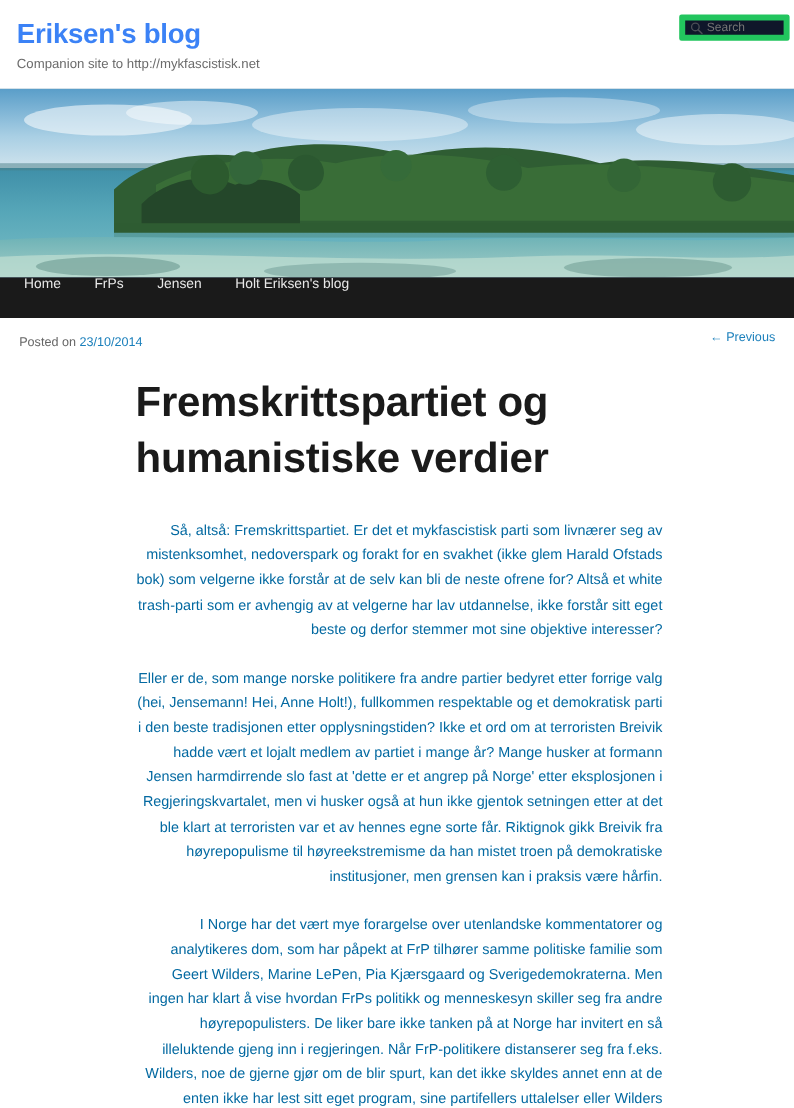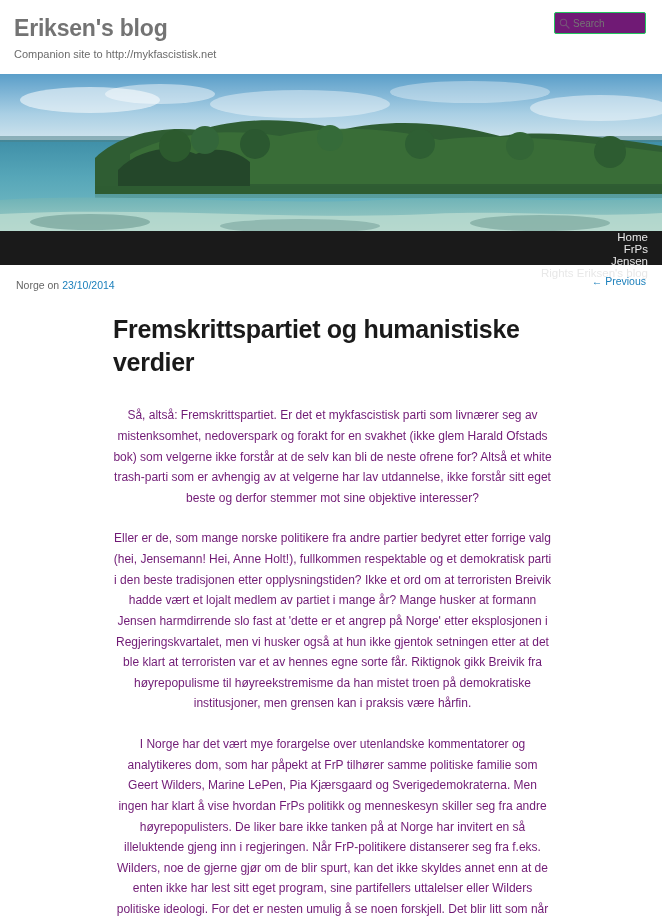--- a/index.html
+++ b/index.html
@@ -18,39 +18,39 @@
 
   
   .site-header {
     position: relative;
     padding: 16px 20px 14px 14px;
     background: #ffffff;
   }
   .site-title {
     font-size: 23px;
     font-weight: bold;
-    color: #737373;
+    color: #3b82f6;
     line-height: 1.1;
     margin: 0 0 7px 0;
     letter-spacing: -0.2px;
   }
   .site-desc {
     font-size: 11px;
     color: #6b6b6b;
     margin: 0;
   }
 
   .search-box {
     position: absolute;
     top: 12px;
-    right: 16px;
+    right: 4px;
     width: 92px;
     height: 22px;
-    border: 1px solid #22c55e;
-    background: #701a75;
+    border: 5px solid #22c55e;
+    background: #0f172a;
     border-radius: 2px;
     display: flex;
     align-items: center;
     padding: 0 4px;
   }
   .search-icon {
     width: 11px;
     height: 11px;
     flex: 0 0 auto;
     display: block;
@@ -76,23 +76,22 @@
     overflow: hidden;
     background: #2f6f8f;
   }
   .banner svg { display: block; }
 
   
   .nav {
     background: #1a1a1a;
     height: 34px;
     display: flex;
-    align-items: flex-end;
+    align-items: flex-start;
     padding-left: 6px;
-    flex-direction: column;
   }
   .nav-item {
     display: flex;
     align-items: center;
     padding: 0 14px;
     font-size: 11.5px;
     color: #e8e8e8;
     text-decoration: none;
     white-space: nowrap;
   }
@@ -118,33 +117,33 @@
     font-size: 10.5px;
     color: #1a7fbb;
     text-decoration: none;
   }
 
   
   .article {
     padding: 22px 110px 0 113px;
   }
   .entry-title {
-    font-size: 25px;
+    font-size: 35px;
     line-height: 1.32;
     font-weight: bold;
     color: #1a1a1a;
     margin: 0 0 26px 0;
     letter-spacing: -0.3px;
   }
   .entry-content p {
     font-size: 12px;
     line-height: 1.72;
-    color: #701a75;
+    color: #0369a1;
     margin: 0 0 20px 0;
-    text-align: center;
+    text-align: right;
   }
 </style>
 </head>
 <body>
 
 <div class="site-header">
   <h1 class="site-title">Eriksen's blog</h1>
   <p class="site-desc">Companion site to http://mykfascistisk.net</p>
 
   <div class="search-box">
@@ -210,26 +209,26 @@
     <ellipse cx="90" cy="148" rx="60" ry="8" fill="#5d8d86" opacity="0.5"></ellipse>
     <ellipse cx="300" cy="152" rx="80" ry="7" fill="#5d8d86" opacity="0.4"></ellipse>
     <ellipse cx="540" cy="149" rx="70" ry="8" fill="#5d8d86" opacity="0.45"></ellipse>
   </svg>
 </div>
 
 <nav class="nav">
   <a class="nav-item" href="#">Home</a>
   <a class="nav-item" href="#">FrPs</a>
   <a class="nav-item" href="#">Jensen</a>
-  <a class="nav-item" href="#">Rights Eriksen's blog</a>
+  <a class="nav-item" href="#">Holt Eriksen's blog</a>
 </nav>
 
 <div class="meta-row">
   <span class="posted-on">
-    <span>Norge on</span>
+    <span>Posted on</span>
     <a class="date" href="#">23/10/2014</a>
   </span>
   <a class="prev-link" href="#">← Previous</a>
 </div>
 
 <article class="article">
   <h2 class="entry-title">Fremskrittspartiet og humanistiske verdier</h2>
   <div class="entry-content">
     <p>Så, altså: Fremskrittspartiet. Er det et mykfascistisk parti som livnærer seg av mistenksomhet, nedoverspark og forakt for en svakhet (ikke glem Harald Ofstads bok) som velgerne ikke forstår at de selv kan bli de neste ofrene for? Altså et white trash-parti som er avhengig av at velgerne har lav utdannelse, ikke forstår sitt eget beste og derfor stemmer mot sine objektive interesser?</p>
     <p>Eller er de, som mange norske politikere fra andre partier bedyret etter forrige valg (hei, Jensemann! Hei, Anne Holt!), fullkommen respektable og et demokratisk parti i den beste tradisjonen etter opplysningstiden? Ikke et ord om at terroristen Breivik hadde vært et lojalt medlem av partiet i mange år? Mange husker at formann Jensen harmdirrende slo fast at 'dette er et angrep på Norge' etter eksplosjonen i Regjeringskvartalet, men vi husker også at hun ikke gjentok setningen etter at det ble klart at terroristen var et av hennes egne sorte får. Riktignok gikk Breivik fra høyrepopulisme til høyreekstremisme da han mistet troen på demokratiske institusjoner, men grensen kan i praksis være hårfin.</p>

